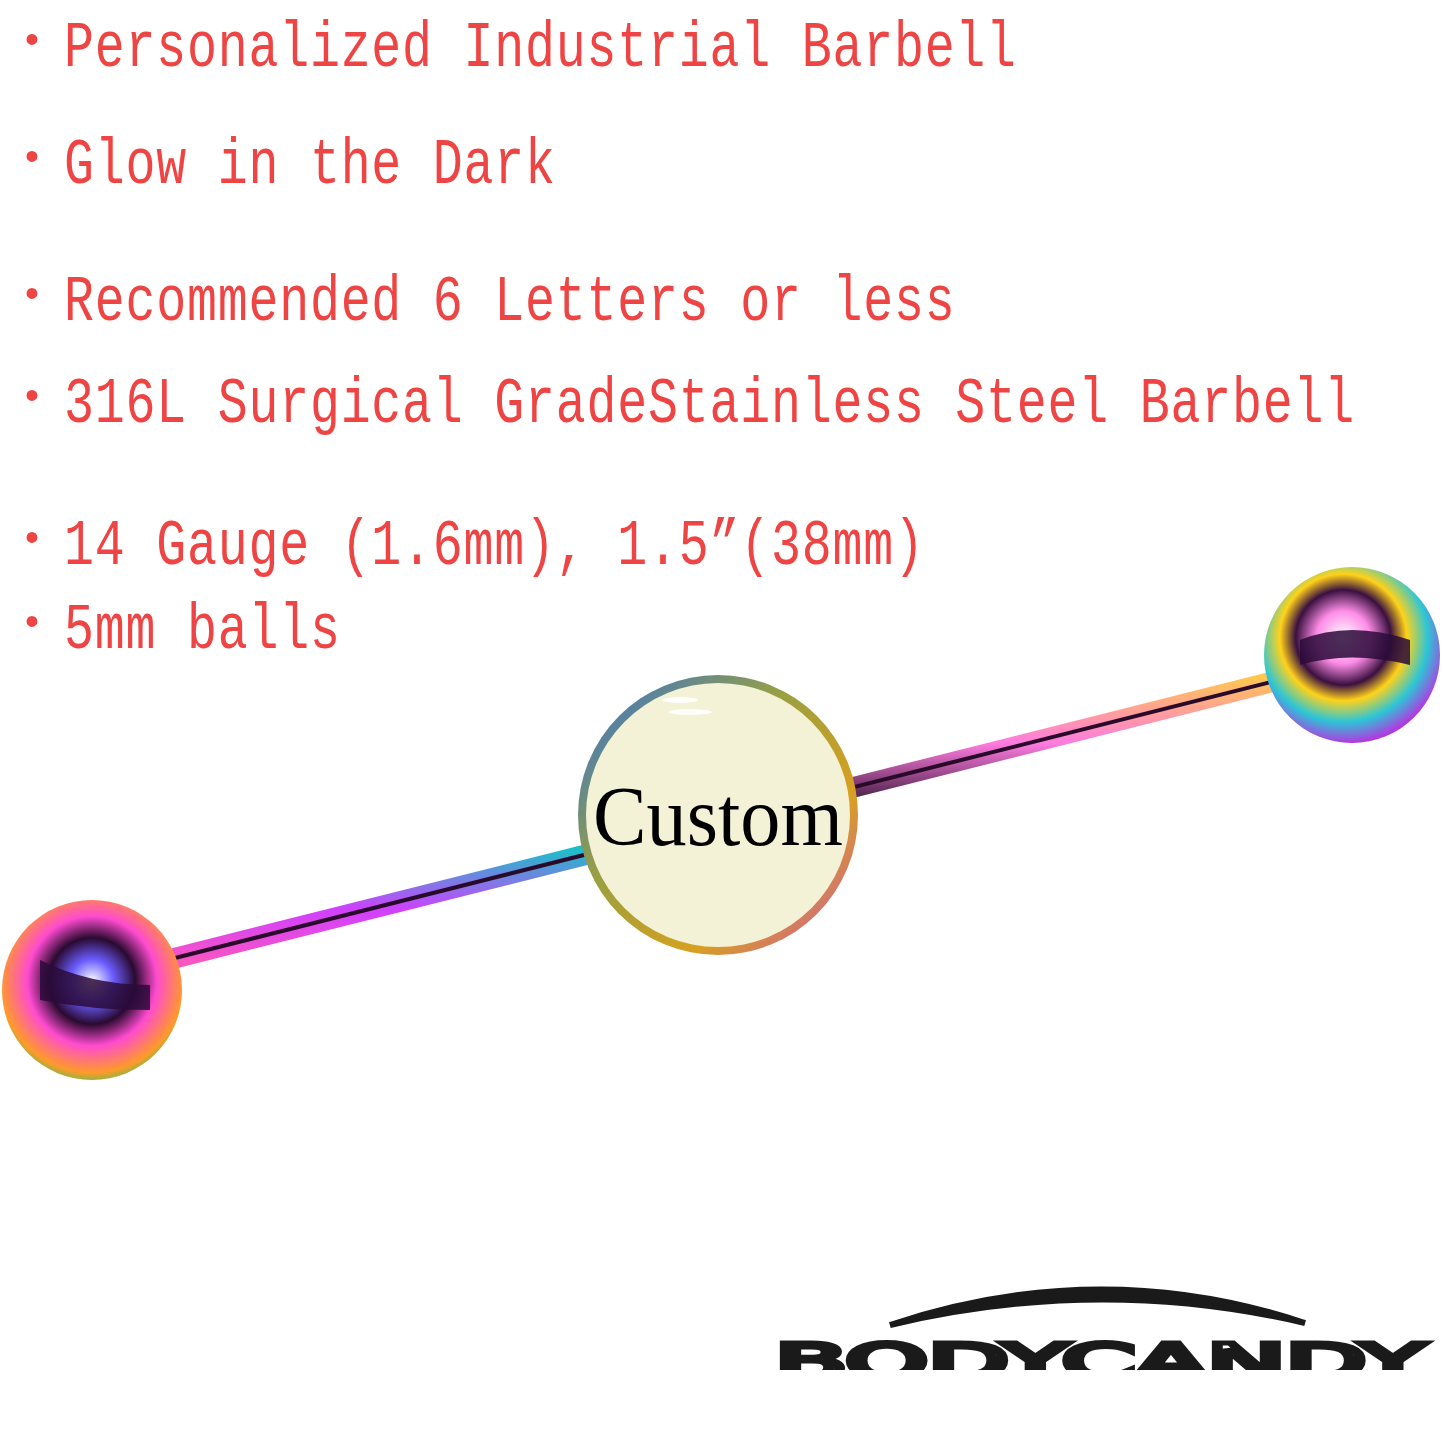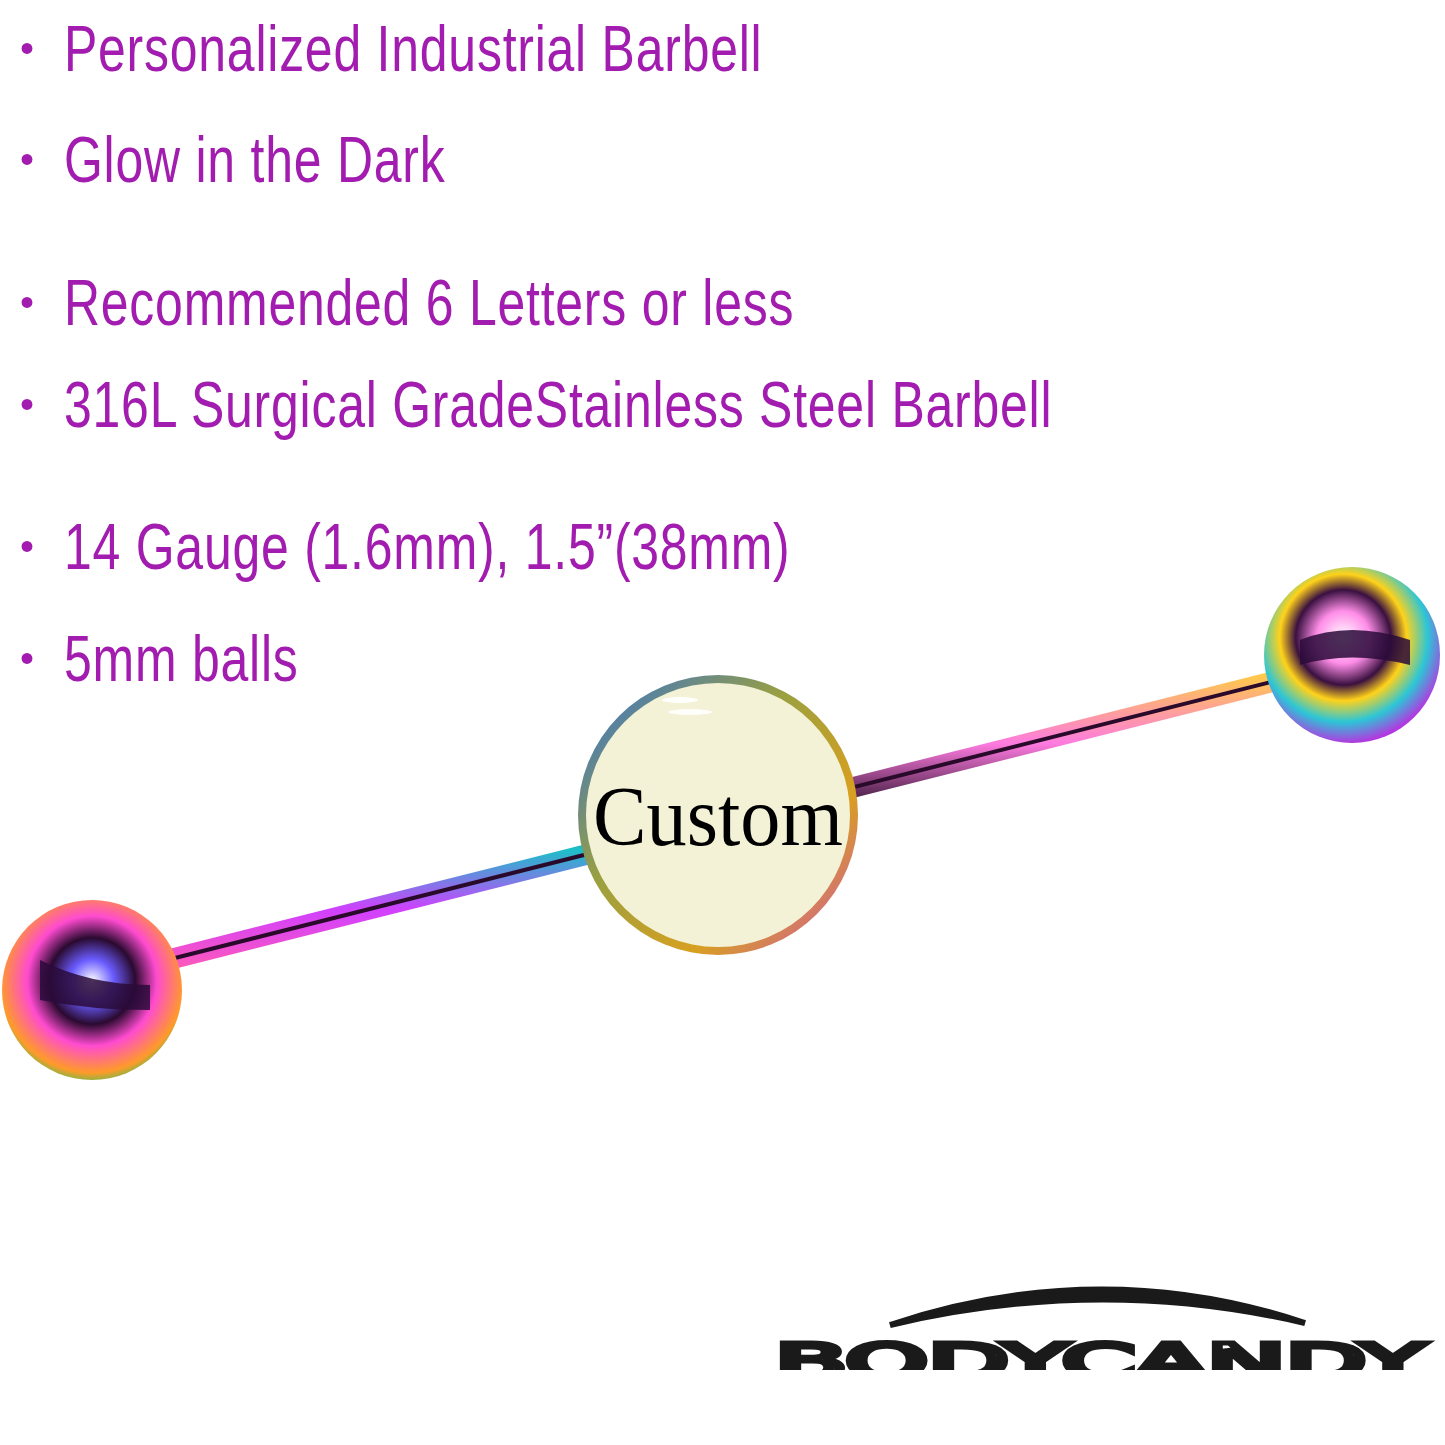--- a/index.html
+++ b/index.html
@@ -1,21 +1,21 @@
 <!DOCTYPE html>
 <html><head>
   <meta charset="utf-8">
   <style>
     html, body { margin: 0; padding: 0; background: #ffffff; }
     body { width: 1445px; height: 1445px; position: relative; overflow: hidden; font-family: "DejaVu Sans", sans-serif; }
 
     .features { position: absolute; left: 20px; top: 0; margin: 0; padding: 0; list-style: none; }
     .feature {
       position: absolute; left: 0; white-space: nowrap;
-      color: #a21caf; font-family: Liberation Sans, sans-serif;
+      color: #ef4444; font-family: Liberation Mono, monospace;
       font-weight: 300; font-size: 64px; line-height: 70px;
       transform-origin: left center; letter-spacing: 1px;
     }
     .feature .bullet { display: inline-block; width: 44px; text-align: left; font-size: 40px; vertical-align: middle; position: relative; top: -6px; }
     .feature .text { display: inline-block; transform: scaleX(0.78); transform-origin: left center; }
 
     .product { position: absolute; left: 0; top: 540px; width: 1445px; height: 580px; }
     .logo { position: absolute; left: 770px; top: 1275px; width: 670px; height: 160px; }
     .logo-sub {
       position: absolute; left: 58px; top: 95px; width: 600px;
@@ -24,33 +24,33 @@
     }
     .logo-sub sup { font-size: 14px; letter-spacing: 0; font-weight: normal; position: relative; top: -8px; }
   </style>
 </head>
 <body>
 
 <ul class="features">
   <li class="feature" style="top:14px">
     <span class="bullet">•</span><span class="text">Personalized Industrial Barbell</span>
   </li>
-  <li class="feature" style="top:125px">
+  <li class="feature" style="top:131px">
     <span class="bullet">•</span><span class="text">Glow in the Dark</span>
   </li>
   <li class="feature" style="top:268px">
     <span class="bullet">•</span><span class="text">Recommended 6 Letters or less</span>
   </li>
   <li class="feature" style="top:370px">
     <span class="bullet">•</span><span class="text">316L Surgical GradeStainless Steel Barbell</span>
   </li>
   <li class="feature" style="top:512px">
     <span class="bullet">•</span><span class="text">14 Gauge (1.6mm), 1.5”(38mm)</span>
   </li>
-  <li class="feature" style="top:624px">
+  <li class="feature" style="top:596px">
     <span class="bullet">•</span><span class="text">5mm balls</span>
   </li>
 </ul>
 
 <svg class="product" viewBox="0 540 1445 580" width="1445" height="580">
   <defs>
     <linearGradient id="barGrad" x1="0" y1="0" x2="0" y2="1">
       <stop offset="0" stop-color="#ffd23a"></stop>
       <stop offset="0.25" stop-color="#ff7be0"></stop>
       <stop offset="0.45" stop-color="#3a1a3a"></stop>

